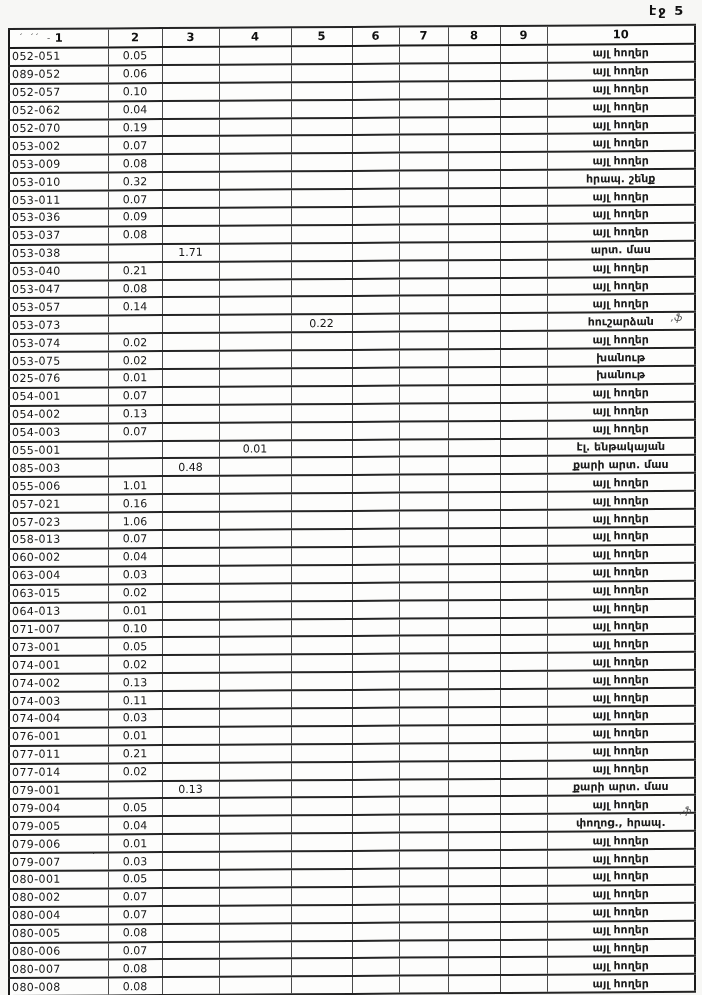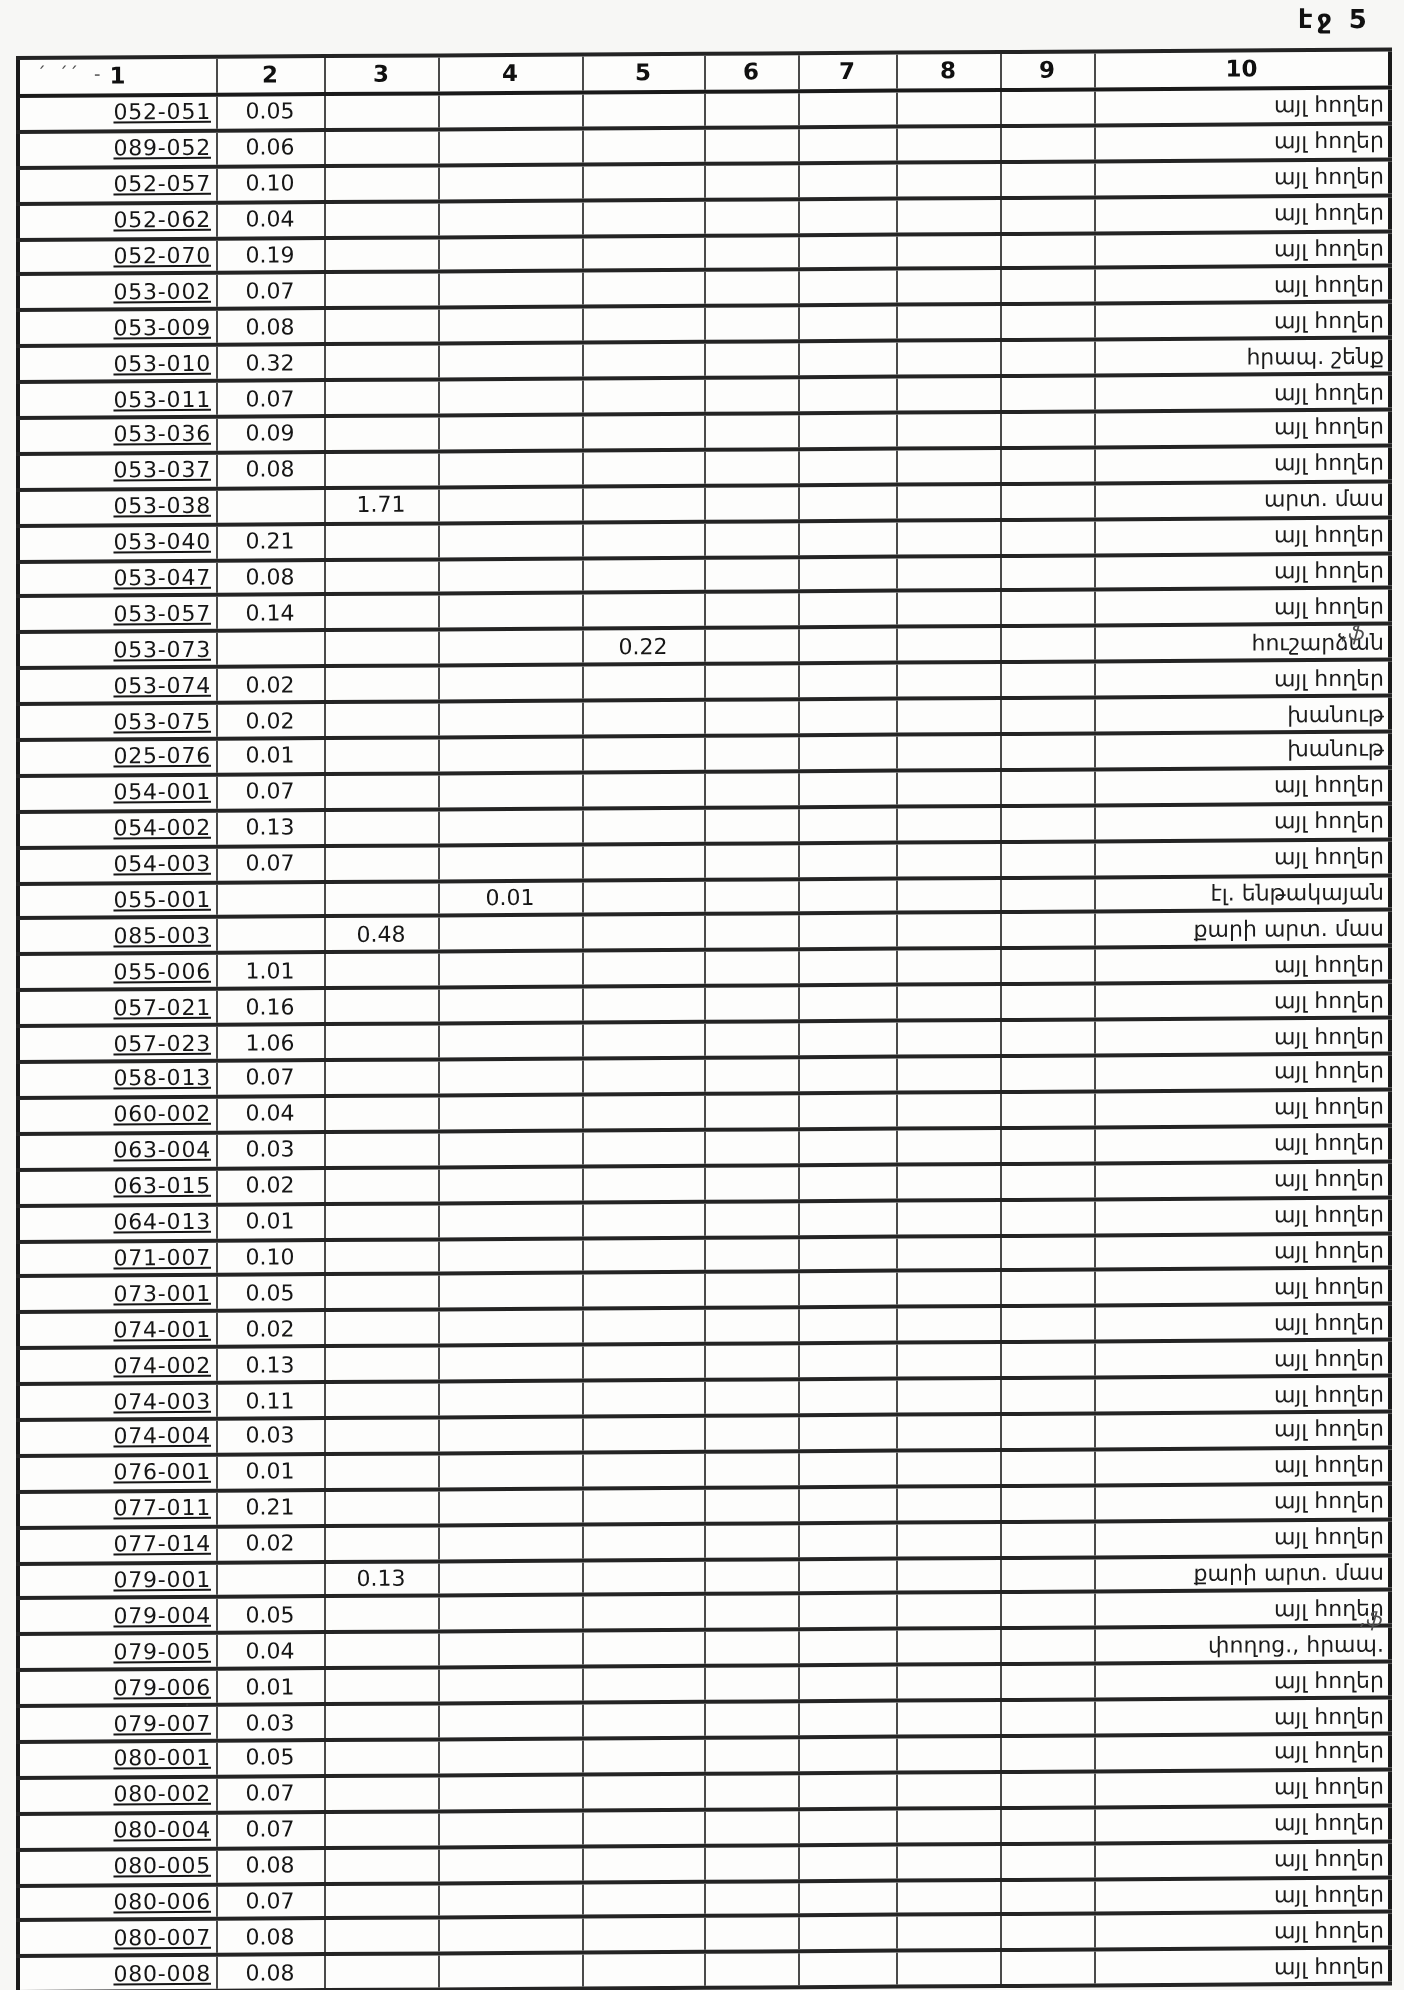--- a/index.html
+++ b/index.html
@@ -60,32 +60,32 @@
   }
   table.scan th {
     font-weight: bold;
     font-size: 11.5px;
     text-align: center;
     border-bottom: 2px solid #1a1a1a;
     height: 17px;
     color: #101010;
   }
   td.code {
-    text-align: right;
+    text-align: left;
     padding-left: 4px;
     letter-spacing: 0.4px;
-    text-decoration: underline;
   }
   td.num {
     text-align: center;
   }
   td.usage {
-    text-align: right;
+    text-align: center;
     padding-left: 5px;
     color: #1c1c1c;
+    font-weight: bold;
   }
   
   .col1-marks {
     position: absolute;
     top: 33px;
     left: 20px;
     font-size: 9px;
     color: #4d4d4d;
     letter-spacing: 3px;
   }

